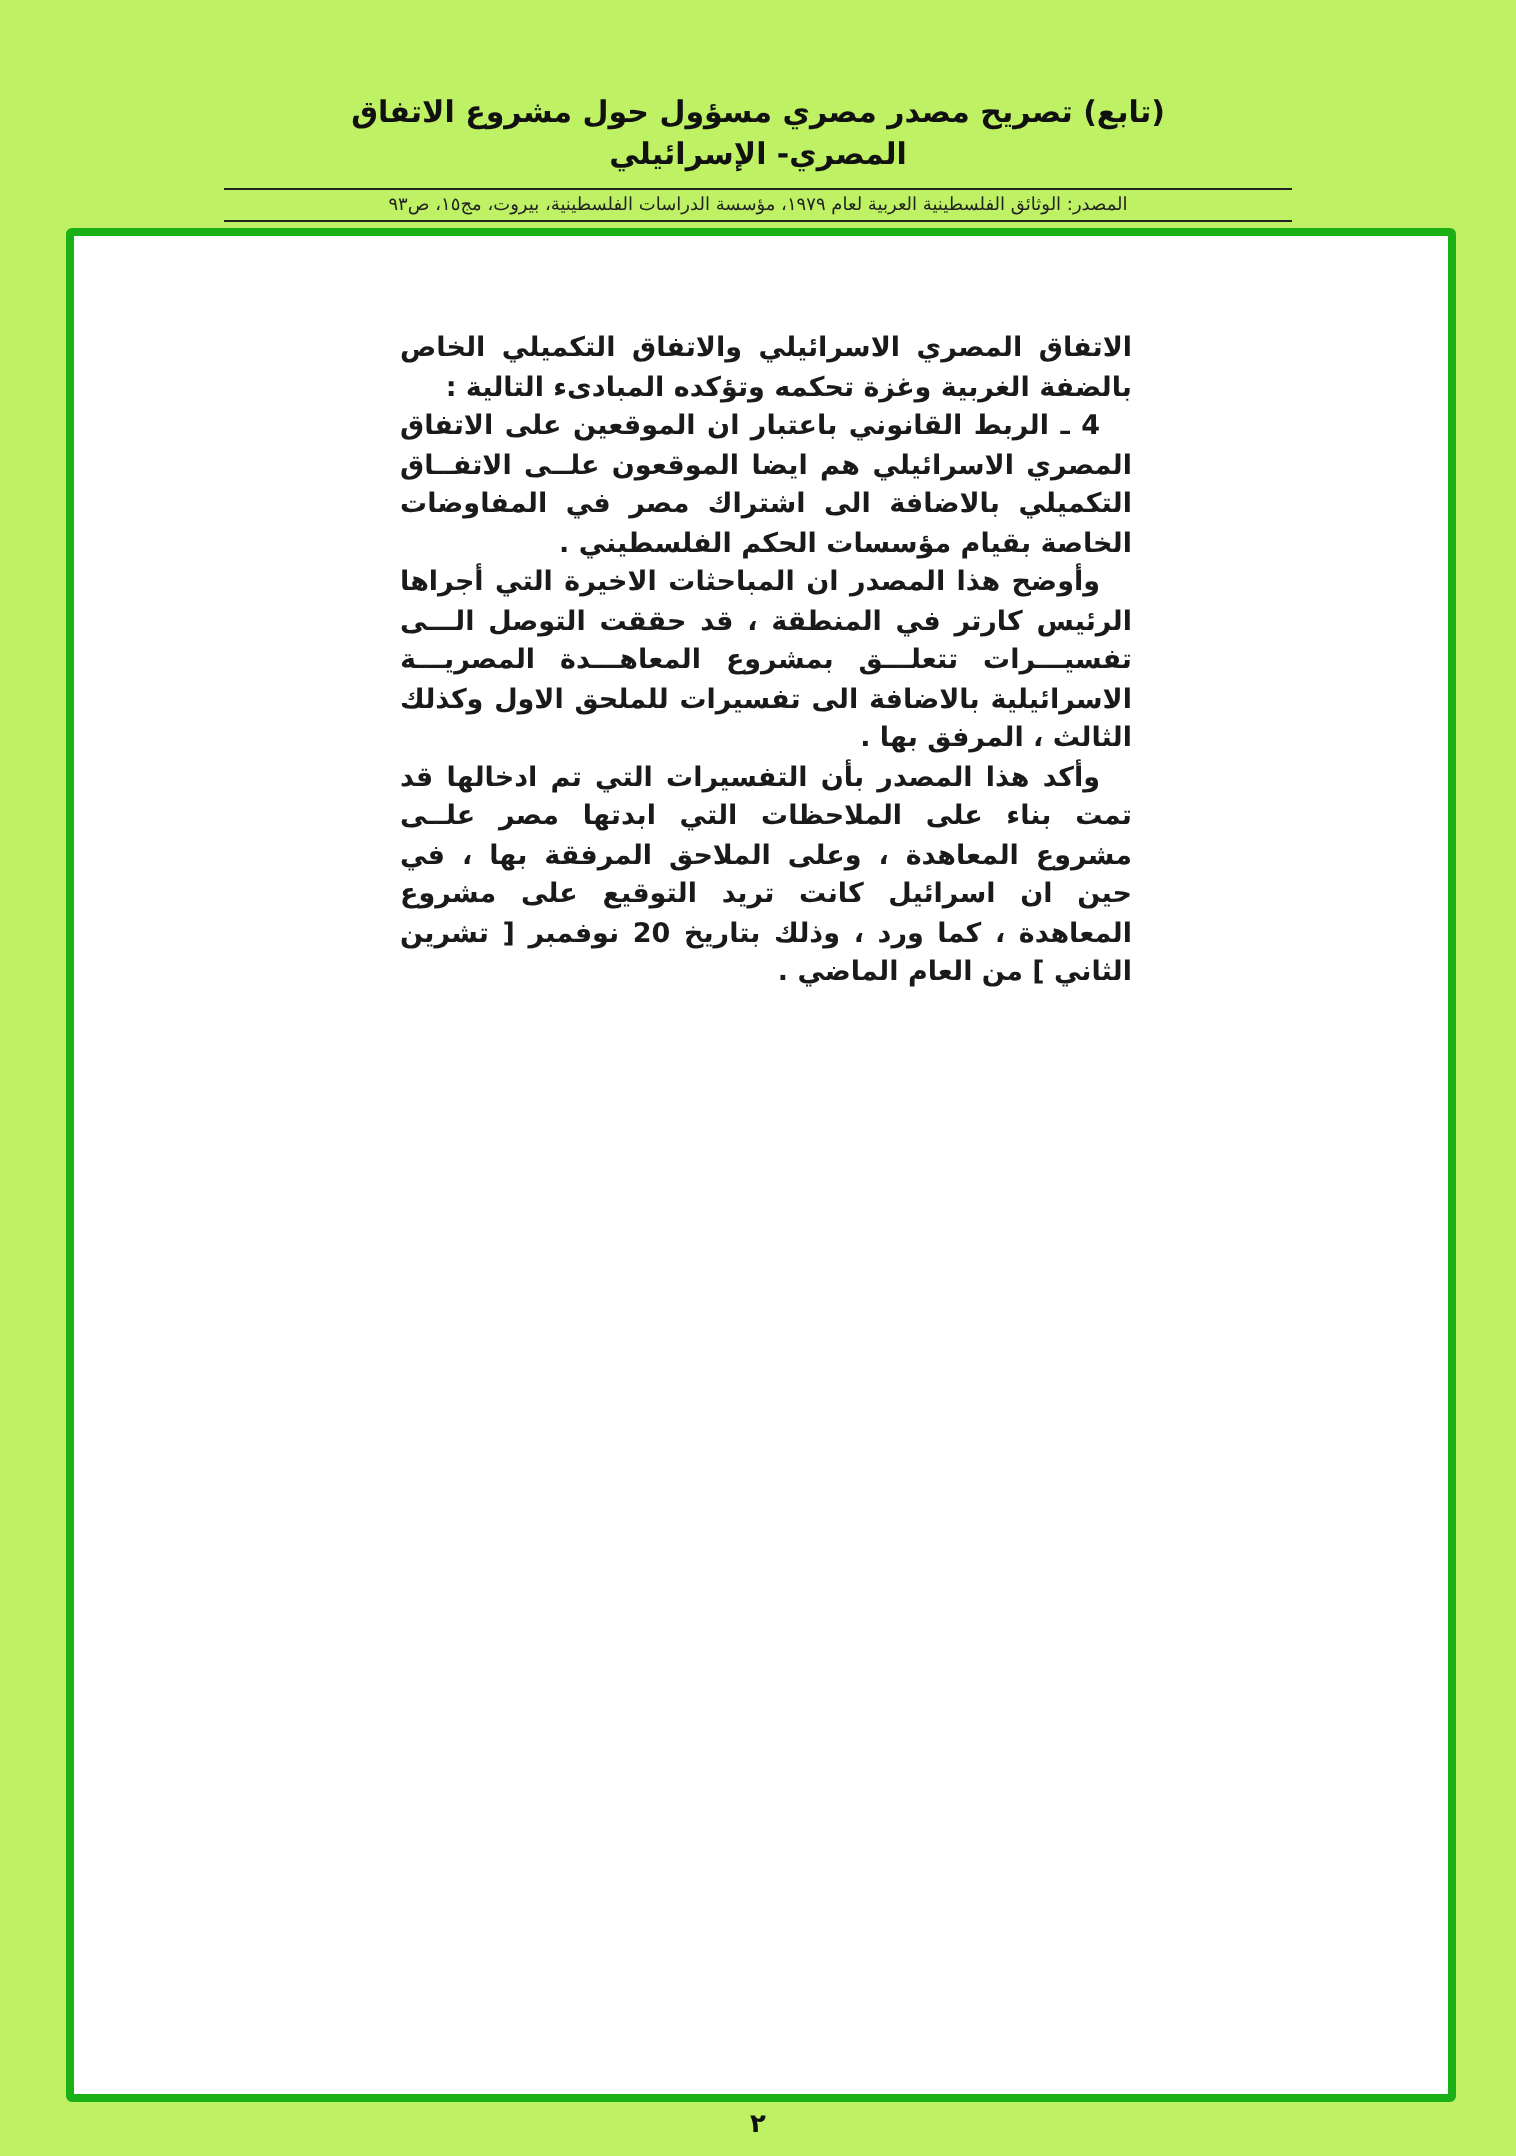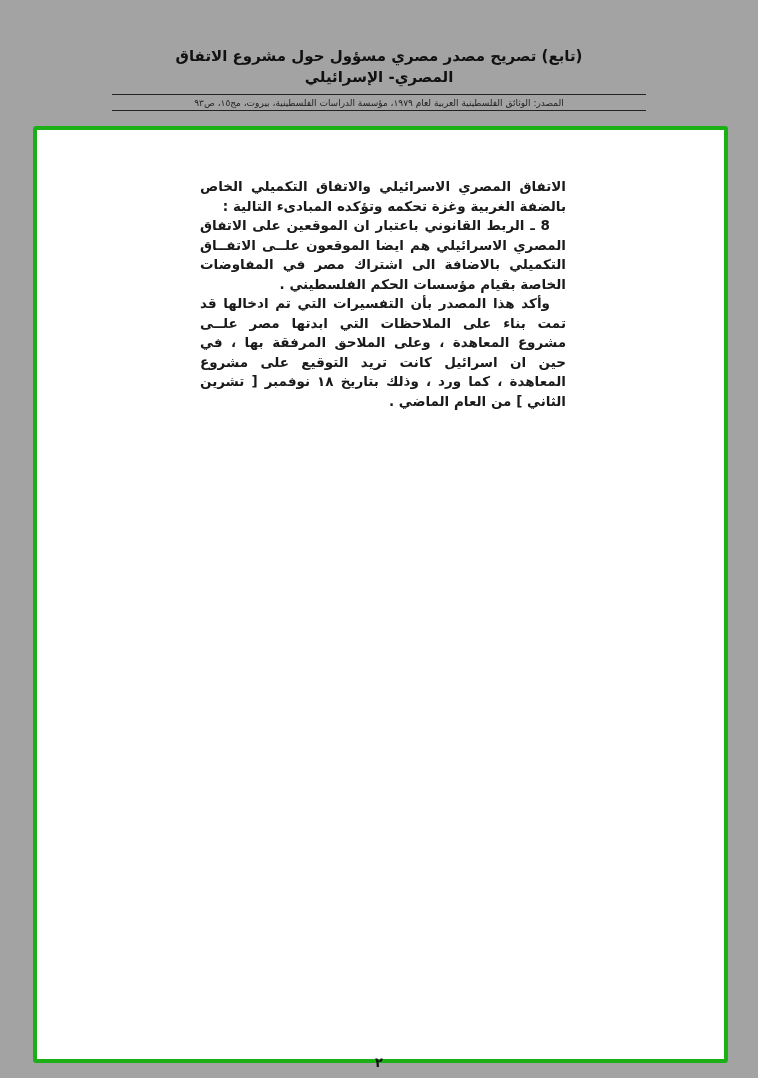--- a/index.html
+++ b/index.html
@@ -5,21 +5,21 @@
   * { margin: 0; padding: 0; box-sizing: border-box; }
   html, body {
     width: 758px;
     background: #ffffff;
     font-family: "DejaVu Sans", sans-serif;
   }
   .page {
     position: relative;
     width: 758px;
     height: 1078px;
-    background: #a3a3a3;
+    background: #bef264;
     overflow: hidden;
   }
 
   
   .doc-header {
     position: absolute;
     top: 46px;
     left: 0;
     width: 758px;
     text-align: center;
@@ -44,21 +44,21 @@
     font-size: 9px;
     font-weight: normal;
     color: #222;
     white-space: nowrap;
   }
 
   
   .green-frame {
     position: absolute;
     left: 33px;
-    top: 126px;
+    top: 114px;
     width: 695px;
     height: 937px;
     border: 4px solid #1CB017; 
     border-radius: 3px;
     background: #ffffff;
   }
 
   
   .body-text {
     position: absolute;
@@ -96,20 +96,21 @@
   <header class="doc-header">
     <h1 class="doc-title">(تابع) تصريح مصدر مصري مسؤول حول مشروع الاتفاق المصري- الإسرائيلي</h1>
     <div class="header-rule-box">
       <div class="doc-source">المصدر: الوثائق الفلسطينية العربية لعام ١٩٧٩، مؤسسة الدراسات الفلسطينية، بيروت، مج١٥، ص٩٣</div>
     </div>
   </header>
 
   <div class="green-frame" style="border-color: rgb(28, 176, 23);">
     <div class="body-text" style="color: rgb(26, 26, 26);">
       <p class="no-indent">الاتفاق المصري الاسرائيلي والاتفاق التكميلي الخاص بالضفة الغربية وغزة تحكمه وتؤكده المبادىء التالية :</p>
-      <p>8 ـ الربط القانوني باعتبار ان الموقعين على الاتفاق المصري الاسرائيلي هم ايضا الموقعون علــى الاتفــاق التكميلي بالاضافة الى اشتراك مصر في المفاوضات الخاصة بقيام مؤسسات الحكم الفلسطيني .</p>
-      <p>وأكد هذا المصدر بأن التفسيرات التي تم ادخالها قد تمت بناء على الملاحظات التي ابدتها مصر علــى مشروع المعاهدة ، وعلى الملاحق المرفقة بها ، في حين ان اسرائيل كانت تريد التوقيع على مشروع المعاهدة ، كما ورد ، وذلك بتاريخ ١٨ نوفمبر [ تشرين الثاني ] من العام الماضي .</p>
+      <p>4 ـ الربط القانوني باعتبار ان الموقعين على الاتفاق المصري الاسرائيلي هم ايضا الموقعون علــى الاتفــاق التكميلي بالاضافة الى اشتراك مصر في المفاوضات الخاصة بقيام مؤسسات الحكم الفلسطيني .</p>
+      <p>وأوضح هذا المصدر ان المباحثات الاخيرة التي أجراها الرئيس كارتر في المنطقة ، قد حققت التوصل الـــى تفسيـــرات تتعلـــق بمشروع المعاهـــدة المصريـــة الاسرائيلية بالاضافة الى تفسيرات للملحق الاول وكذلك الثالث ، المرفق بها .</p>
+      <p>وأكد هذا المصدر بأن التفسيرات التي تم ادخالها قد تمت بناء على الملاحظات التي ابدتها مصر علــى مشروع المعاهدة ، وعلى الملاحق المرفقة بها ، في حين ان اسرائيل كانت تريد التوقيع على مشروع المعاهدة ، كما ورد ، وذلك بتاريخ 20 نوفمبر [ تشرين الثاني ] من العام الماضي .</p>
     </div>
   </div>
 
   <div class="page-number">٢</div>
 
 </div>
 
 </body></html>

